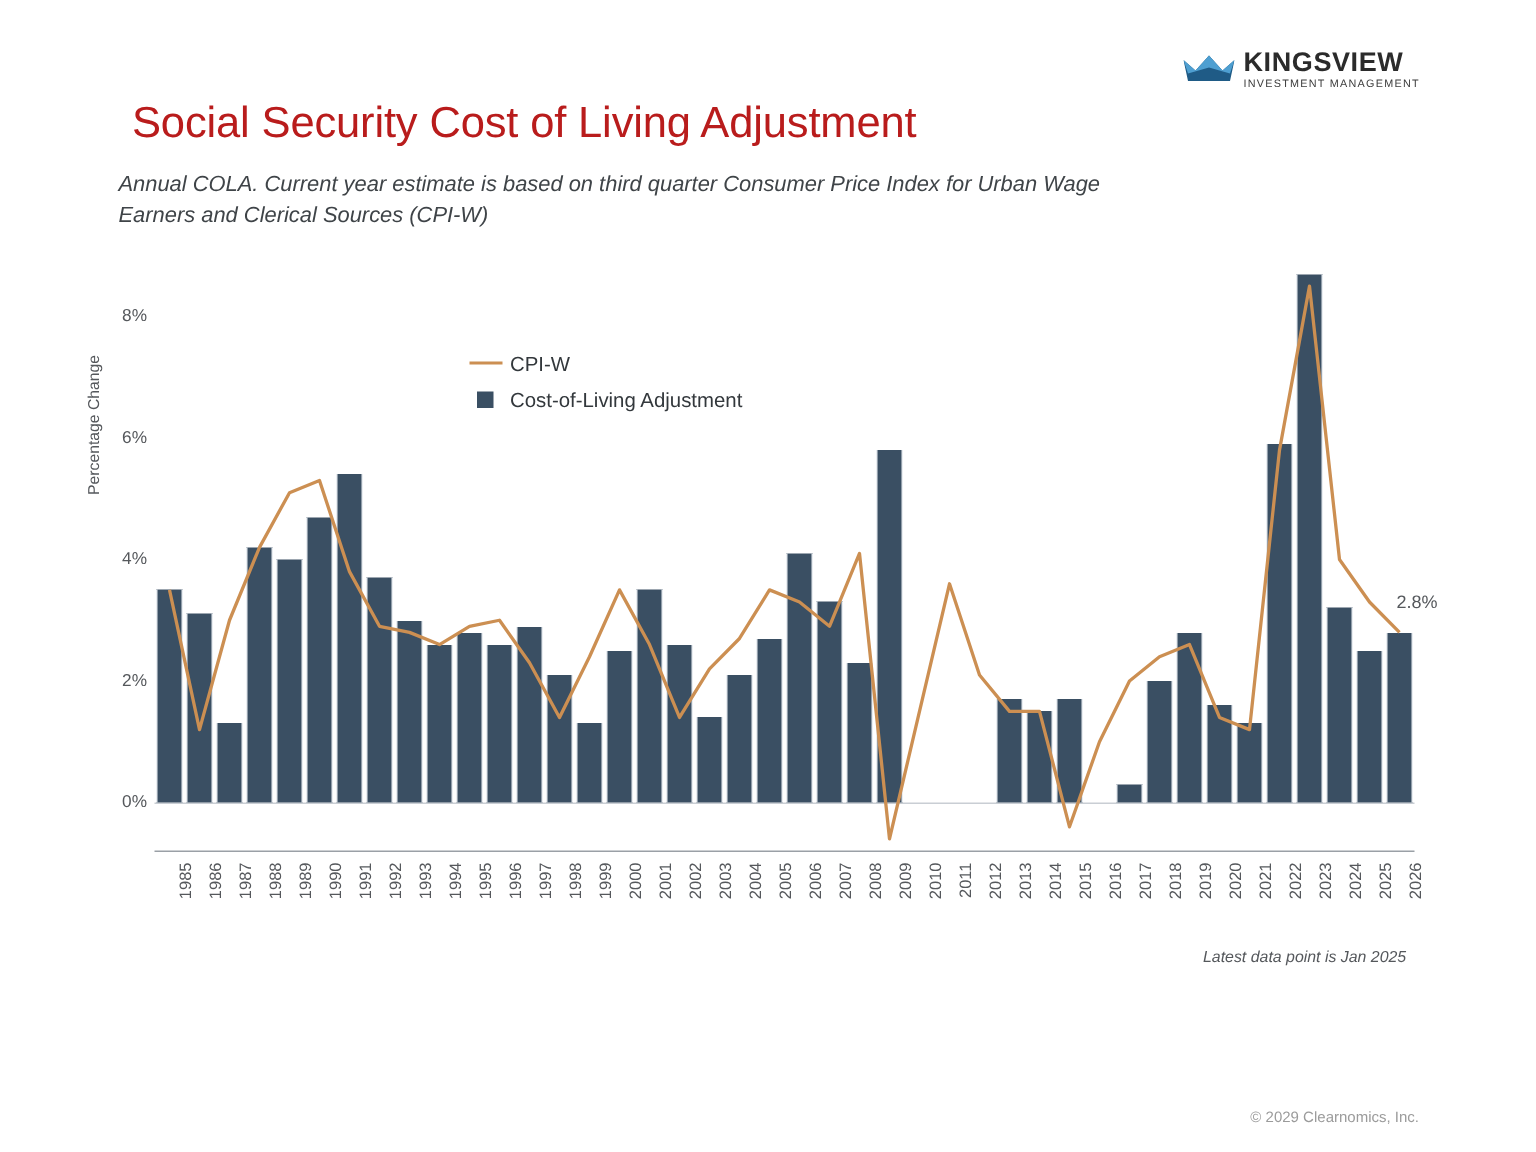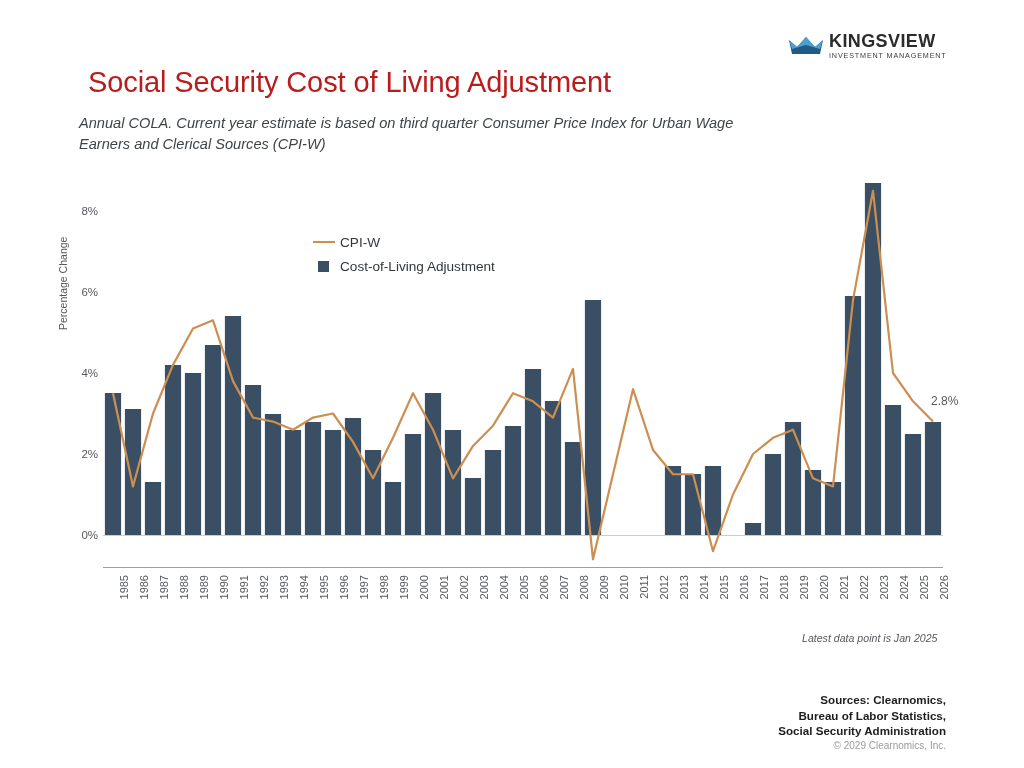--- a/index.html
+++ b/index.html
@@ -258,20 +258,15 @@
     </div>
     <div class="lg-row">
       <span class="lg-swatch-sq"></span>
       <span class="lg-label">Cost-of-Living Adjustment</span>
     </div>
   </div>
 
   <div id="endlabel">2.8%</div>
   <div id="latest">Latest data point is Jan 2025</div>
 
-  <div id="sources">
-      <div>Sources: Clearnomics,</div>
-      <div>Bureau of Labor Statistics,</div>
-      <div>Social Security Administration</div>
-    </div>
   <div id="copyright">© 2029 Clearnomics, Inc.</div>
 
 </div>
 
 </body></html>

